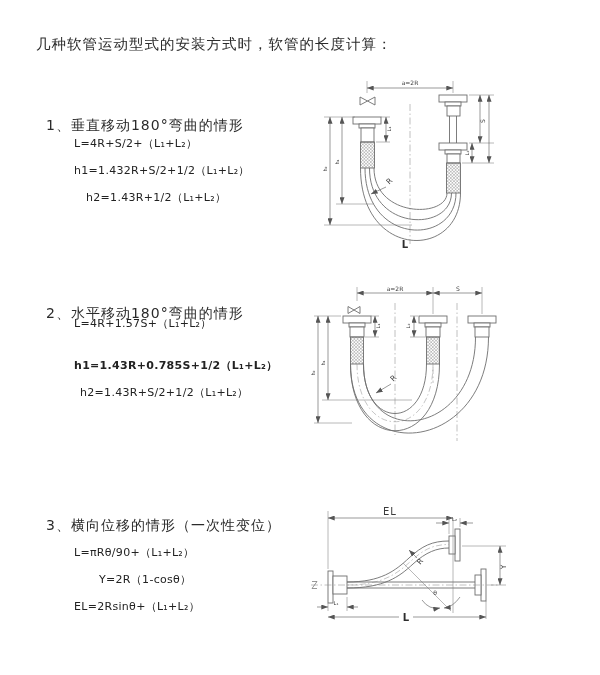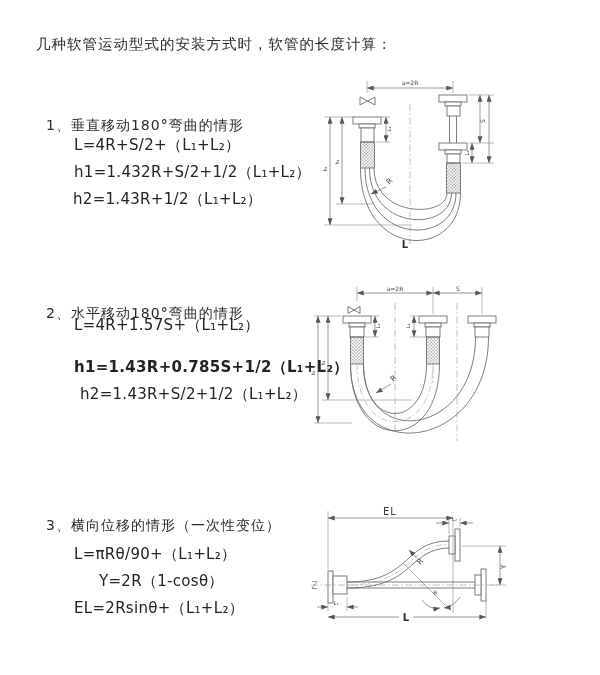--- a/index.html
+++ b/index.html
@@ -3,21 +3,21 @@
 <meta charset="utf-8">
 <style>
   html,body{margin:0;padding:0;}
   body{
     width:600px;height:675px;background:#ffffff;position:relative;
     font-family:"DejaVu Sans",sans-serif;color:#2b2b2b;overflow:hidden;
   }
   .abs{position:absolute;white-space:nowrap;}
   .doc-title{left:36px;top:22px;font-size:14.5px;letter-spacing:1px;font-weight:500;margin-top:13px;}
   .sec-heading{font-size:14px;letter-spacing:1px;font-weight:500;}
-  .formula{font-size:15px;letter-spacing:0.3px;color:#222;}
+  .formula{font-size:11px;letter-spacing:0.3px;color:#222;}
   svg.diag{position:absolute;overflow:visible;}
   svg .pipe{fill:#ffffff;stroke:#6e6e6e;stroke-width:0.9;}
   svg .hose{fill:none;stroke:#6e6e6e;stroke-width:0.9;}
   svg .dim{stroke:#555555;stroke-width:0.6;fill:none;}
   svg .ext{stroke:#7c7c7c;stroke-width:0.55;fill:none;}
   svg .cl{stroke:#8d8d8d;stroke-width:0.55;fill:none;stroke-dasharray:7 2.5 1.5 2.5;}
   svg .hdash{stroke:#8d8d8d;stroke-width:0.5;fill:none;stroke-dasharray:6 2.5 1.5 2.5;}
   svg text{fill:#3a3a3a;font-family:"DejaVu Sans",sans-serif;}
   svg .dimlab{font-size:6px;}
   svg .tinylab{font-size:5px;}
@@ -25,21 +25,21 @@
   svg .biglab{font-size:10px;font-weight:600;fill:#2e2e2e;}
 </style>
 </head>
 <body>
 
 <div class="abs doc-title">几种软管运动型式的安装方式时，软管的长度计算：</div>
 
 <div class="abs sec-heading" style="left:46px;top:109px;margin-top:8px;">1、垂直移动180°弯曲的情形</div>
 <div class="abs formula" style="left:74px;top:136px;">L=4R+S/2+（L₁+L₂）</div>
 <div class="abs formula" style="left:74px;top:163px;">h1=1.432R+S/2+1/2（L₁+L₂）</div>
-<div class="abs formula" style="left:73px;top:190px;">h2=1.43R+1/2（L₁+L₂）</div>
+<div class="abs formula" style="left:86px;top:190px;">h2=1.43R+1/2（L₁+L₂）</div>
 
 <div class="abs sec-heading" style="left:46px;top:305px;">2、水平移动180°弯曲的情形</div>
 <div class="abs formula" style="left:74px;top:316px;">L=4R+1.57S+（L₁+L₂）</div>
 <div class="abs formula" style="left:74px;top:358px;font-weight:bold;">h1=1.43R+0.785S+1/2（L₁+L₂）</div>
 <div class="abs formula" style="left:74px;top:385px;margin-left:6px;">h2=1.43R+S/2+1/2（L₁+L₂）</div>
 
 <div class="abs sec-heading" style="left:46px;top:517px;">3、横向位移的情形（一次性变位）</div>
 <div class="abs formula" style="left:74px;top:545px;">L=πRθ/90+（L₁+L₂）</div>
 <div class="abs formula" style="left:74px;top:572px;margin-left:25px;">Y=2R（1-cosθ）</div>
 <div class="abs formula" style="left:74px;top:599px;">EL=2Rsinθ+（L₁+L₂）</div>

